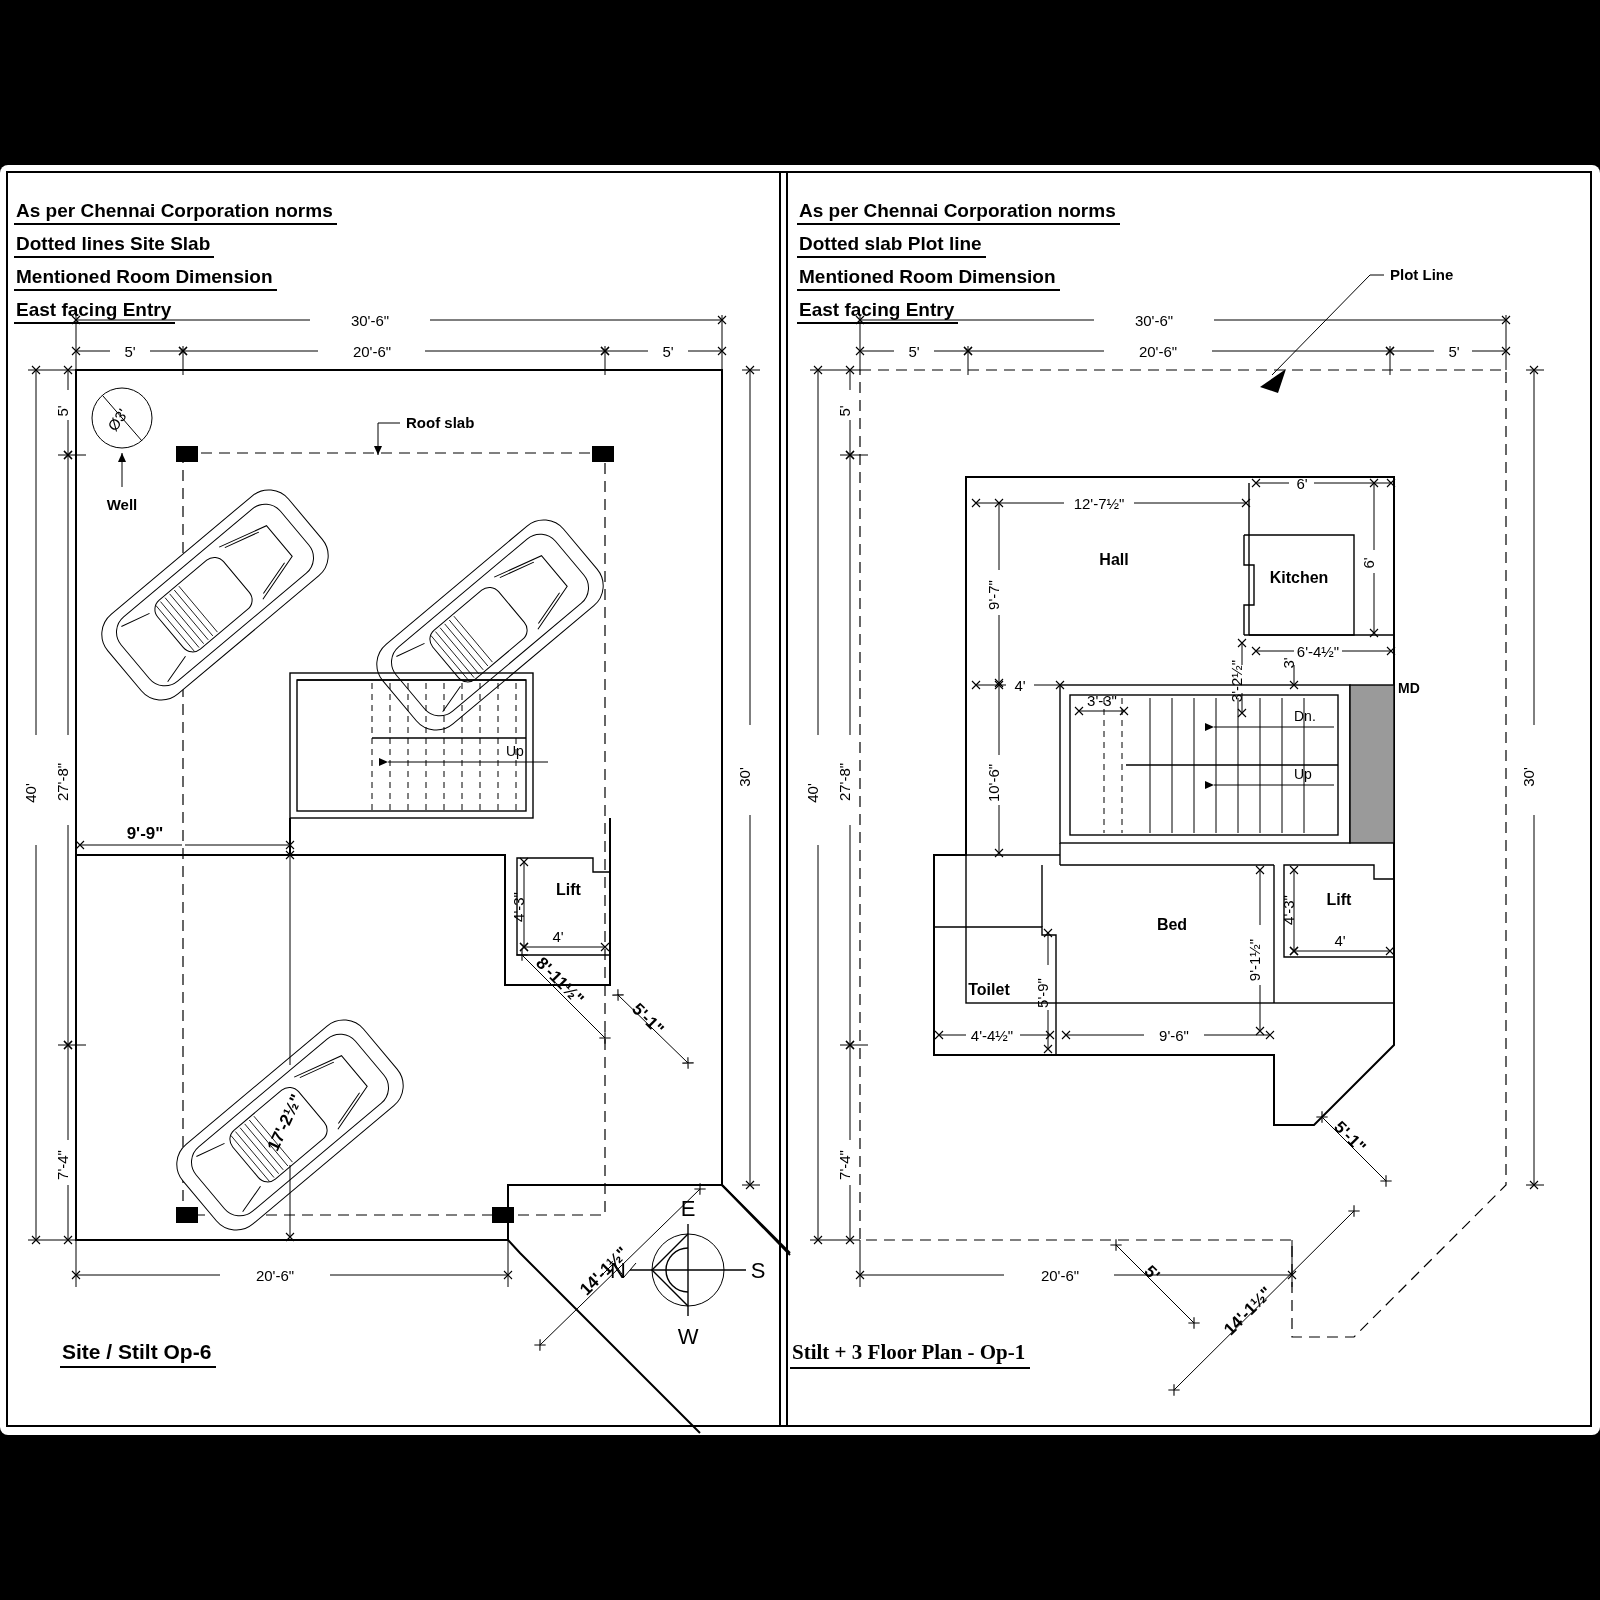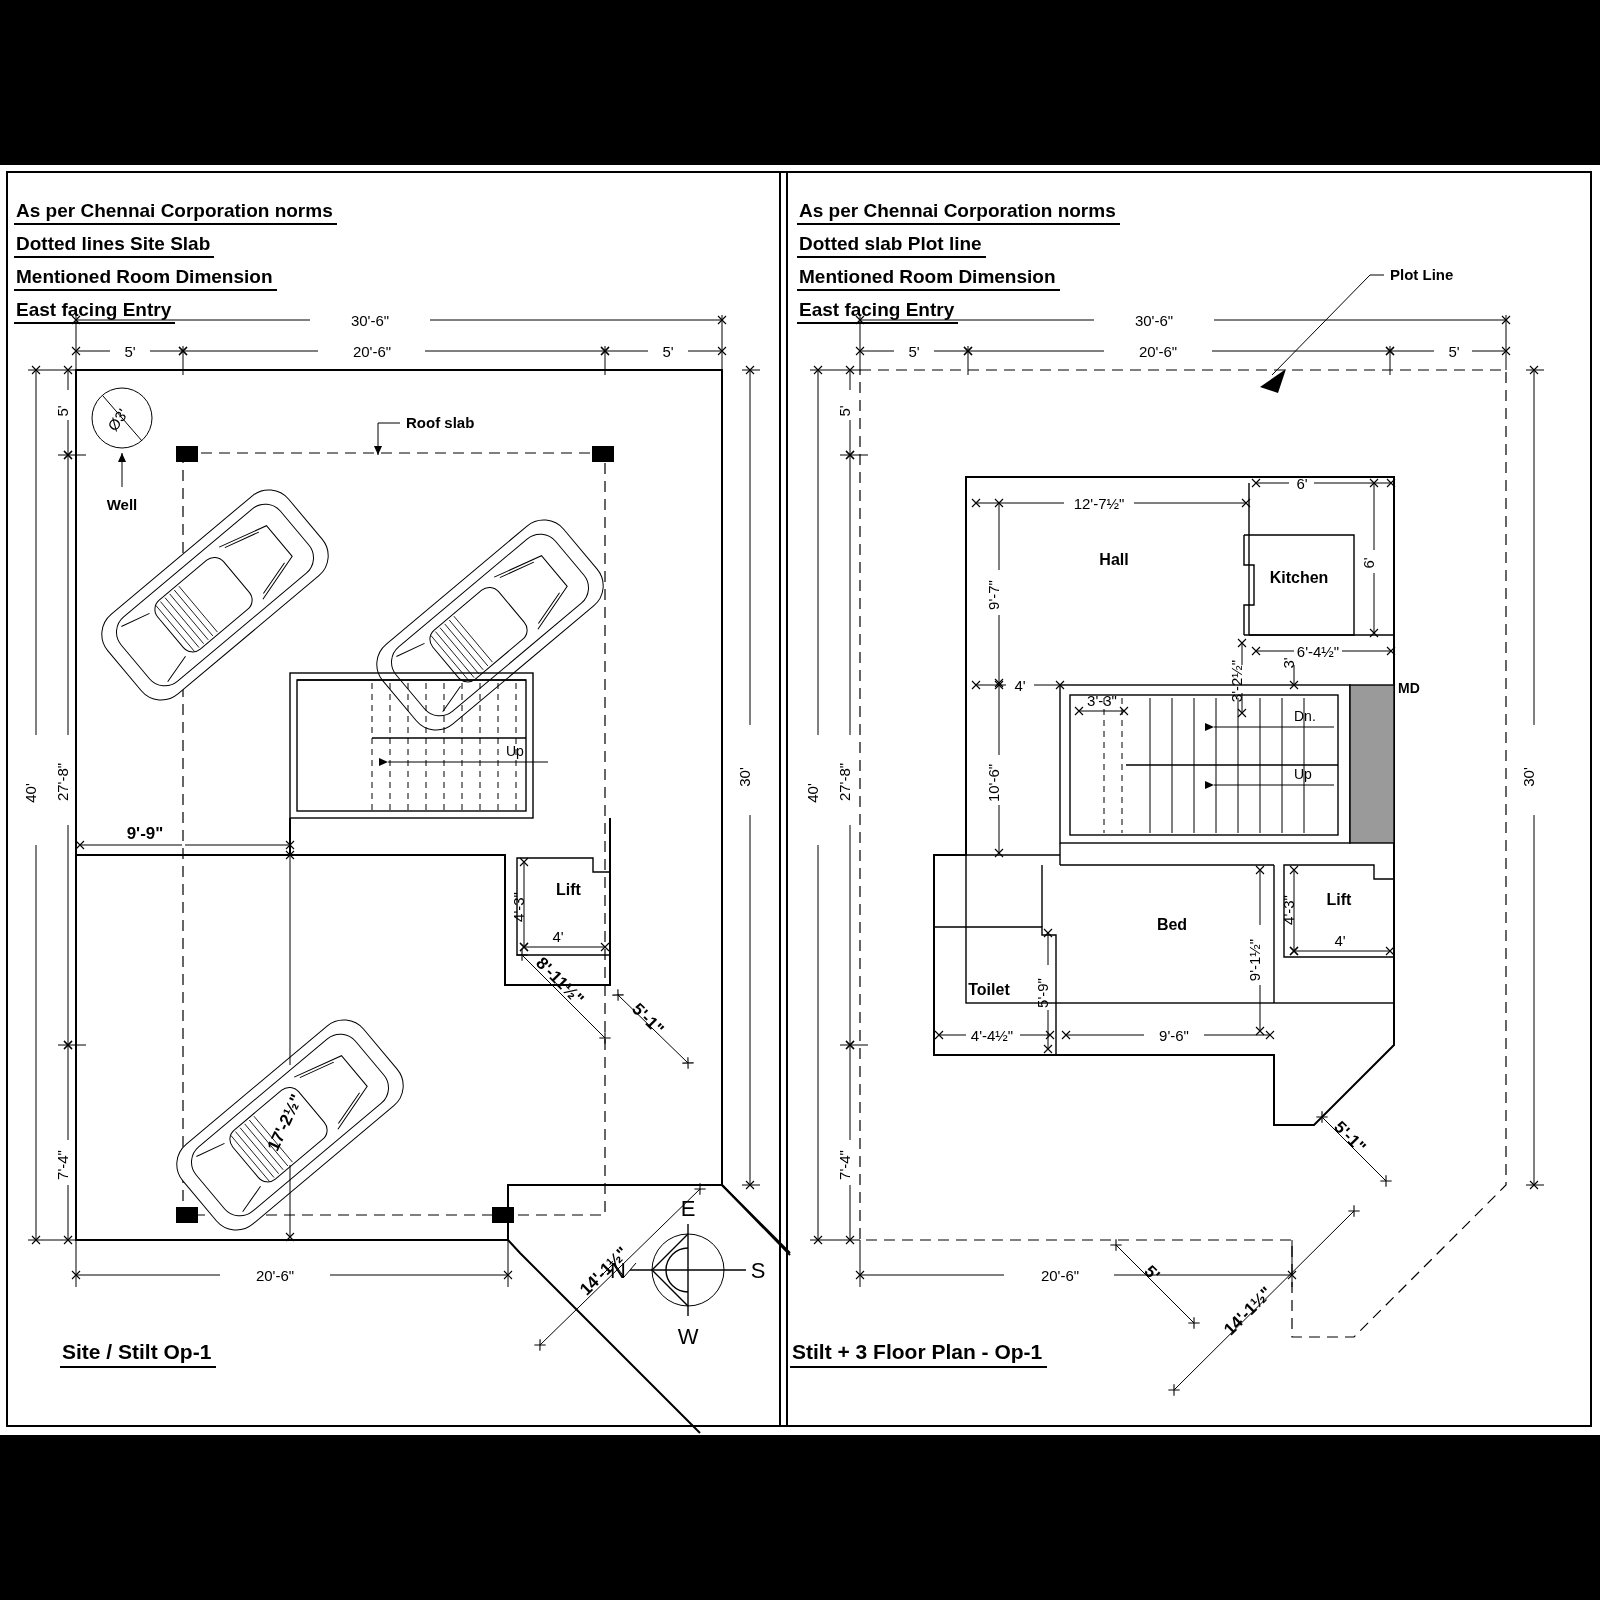--- a/index.html
+++ b/index.html
@@ -1,18 +1,18 @@
 <!DOCTYPE html>
 <html><head>
 <meta charset="utf-8">
 <style>
   html,body{margin:0;padding:0;background:#000;}
   body{width:1600px;height:1600px;font-family:"Liberation Sans",sans-serif;}
   #page{position:relative;width:1600px;height:1600px;background:#000;overflow:hidden;}
-  #sheet{position:absolute;left:0;top:165px;width:1600px;height:1270px;background:#fff;}
+  #sheet{position:absolute;left:0;top:165px;width:1600px;height:1270px;background:#fff;border-radius:8px;}
   #frame{position:absolute;left:6px;top:6px;width:1586px;height:1256px;border:2px solid #000;box-sizing:border-box;}
   #divider{position:absolute;left:779px;top:8px;width:0;height:1252px;border-left:2px solid #000;}
   #divider2{position:absolute;left:786px;top:8px;width:0;height:1252px;border-left:2px solid #000;}
   .notes{position:absolute;}
   .notes .line{font-size:19px;font-weight:bold;color:#000;border-bottom:2px solid #000;display:inline-block;padding:0 4px 1px 2px;margin-bottom:8px;white-space:nowrap;}
   .notes .nrow{display:block;}
   .paneltitle{position:absolute;font-size:21px;font-weight:bold;border-bottom:2px solid #000;padding:0 5px 2px 2px;display:inline-block;white-space:nowrap;}
   svg{position:absolute;left:0;top:0;overflow:visible;}
   .dimtext{font-family:"Liberation Sans",sans-serif;font-size:15px;fill:#000;}
   .dimtextb{font-family:"Liberation Sans",sans-serif;font-size:17px;font-weight:bold;fill:#000;}
@@ -36,29 +36,29 @@
     <div id="frame"></div>
     <div id="divider"></div>
     <div id="divider2"></div>
 
     <div class="notes" style="left:14px;top:35px;">
       <span class="nrow"><span class="line">As per Chennai Corporation norms</span></span>
       <span class="nrow"><span class="line">Dotted lines Site Slab</span></span>
       <span class="nrow"><span class="line">Mentioned Room Dimension</span></span>
       <span class="nrow"><span class="line">East facing Entry</span></span>
     </div>
-    <div class="paneltitle" style="left:60px;top:1175px;">Site / Stilt  Op-1</div>
+    <div class="paneltitle" style="left:60px;top:1175px;">Site / Stilt  Op-6</div>
 
     <div class="notes" style="left:797px;top:35px;">
       <span class="nrow"><span class="line">As per Chennai Corporation norms</span></span>
       <span class="nrow"><span class="line">Dotted slab Plot line</span></span>
       <span class="nrow"><span class="line">Mentioned Room Dimension</span></span>
       <span class="nrow"><span class="line">East facing Entry</span></span>
     </div>
-    <div class="paneltitle" style="left:790px;top:1175px;">Stilt + 3 Floor Plan - Op-1</div>
+    <div class="paneltitle" style="left:790px;top:1175px;font-family:Liberation Serif, serif;">Stilt + 3 Floor Plan - Op-1</div>
 
     <svg width="780" height="1270" viewBox="0 0 780 1270">
       <defs>
         <marker id="ta" markerWidth="12" markerHeight="12" refX="6" refY="6" orient="auto">
           <path d="M2,2 L10,10 M2,10 L10,2" stroke="#000" stroke-width="1.1" fill="none"></path>
         </marker>
         <marker id="arr" markerWidth="10" markerHeight="8" refX="9" refY="4" orient="auto">
           <path d="M0,0 L9,4 L0,8 z" fill="#000"></path>
         </marker>
       </defs>

